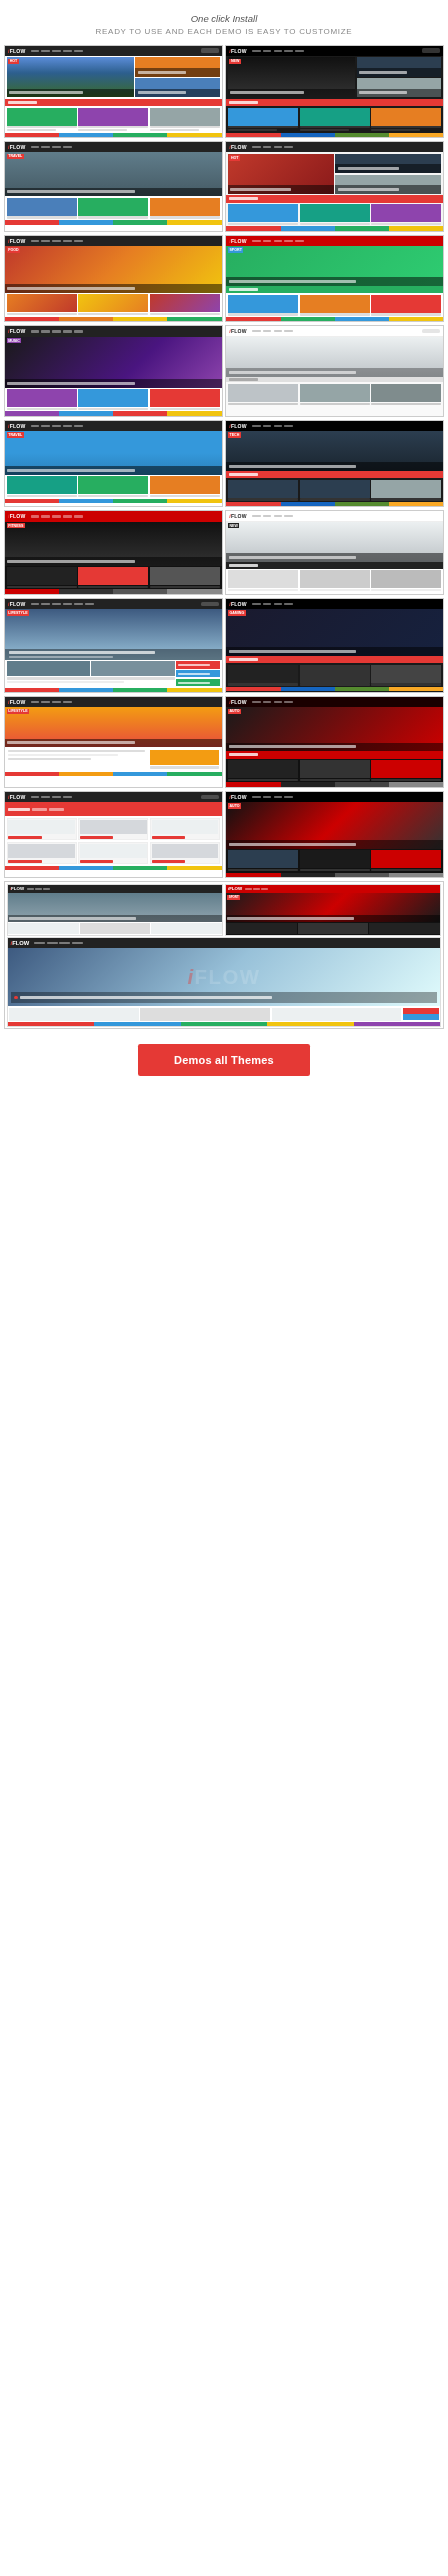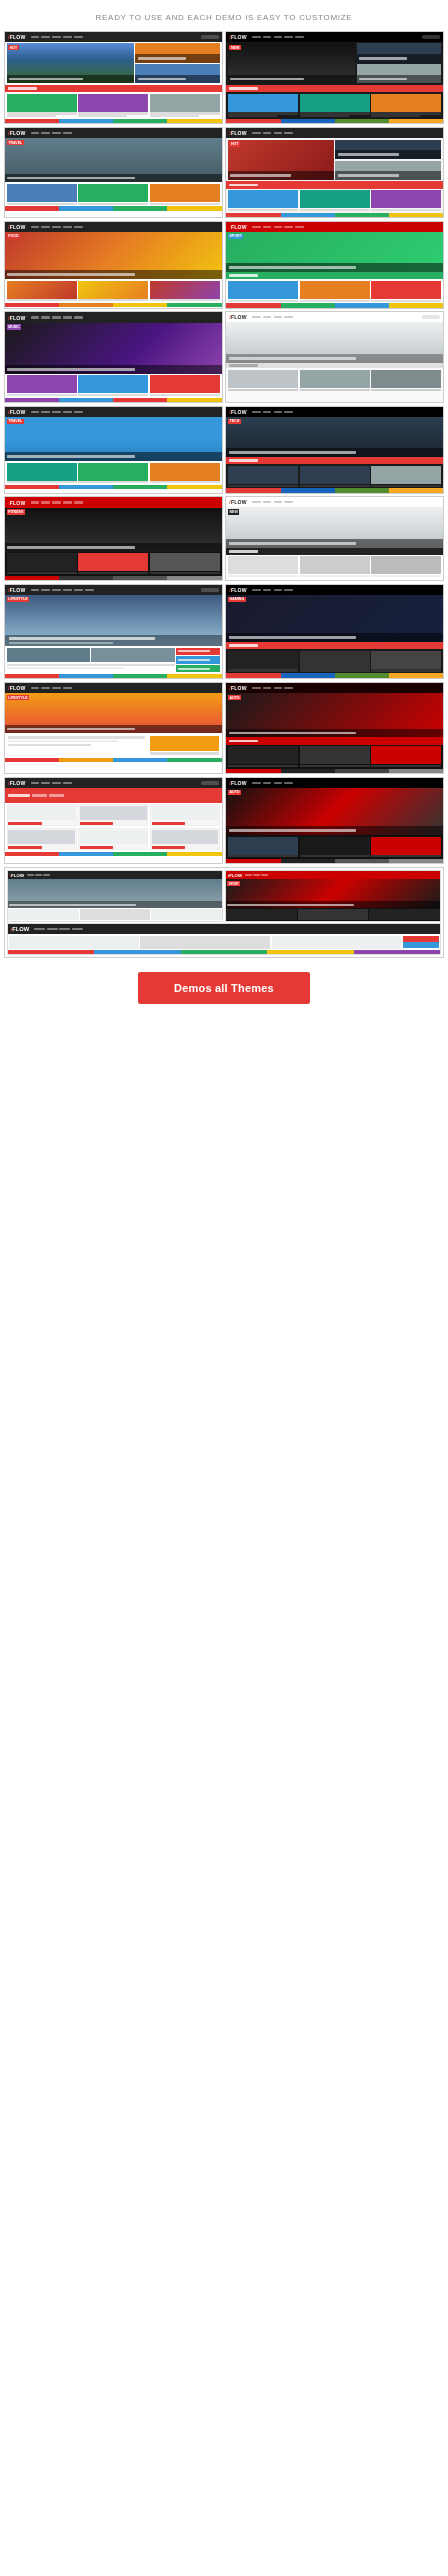--- a/index.html
+++ b/index.html
@@ -251,20 +251,21 @@
       border-radius: 0.7px;
       width: 50%;
       margin-top: 1.5px;
     }
 
   </style>
 </head>
 <body>
 
 <div class="header">
+  <div class="one-click">One click Install</div>
   <div class="subtitle">READY TO USE AND EACH DEMO IS EASY TO CUSTOMIZE</div>
 </div>
 
 <div class="demos-grid">
 
   <div class="demo-row">
 
     <div class="demo-card" style="flex:1;">
       <div class="demo-topbar dark-bar">
         <span class="logo-text"><span class="i-part">i</span>FLOW</span>
@@ -1121,20 +1122,29 @@
         <div style="height:10.2px; background:#222; display:flex; align-items:center; padding:0 2.9px; gap:2.2px;">
           <span style="font-size:5.8px; font-weight:900; color:#fff;"><span style="color:#e53935; font-style:italic;">i</span>FLOW</span>
           <div style="display:flex; gap:1.5px; margin-left:2.9px;">
             <div style="width:11px; height:2.2px; background:rgba(255,255,255,0.4); border-radius:0.7px;"></div>
             <div style="width:11px; height:2.2px; background:rgba(255,255,255,0.4); border-radius:0.7px;"></div>
             <div style="width:11px; height:2.2px; background:rgba(255,255,255,0.4); border-radius:0.7px;"></div>
             <div style="width:11px; height:2.2px; background:rgba(255,255,255,0.4); border-radius:0.7px;"></div>
           </div>
         </div>
 
+        <div style="height:58px; background: linear-gradient(135deg,#3d5a80 0%, #98c1d9 50%, #e0fbfc 100%); position:relative; display:flex; align-items:center; justify-content:center;">
+          <div style="text-align:center;">
+            <div style="font-size:20.4px; font-weight:900; color:rgba(255,255,255,0.15); letter-spacing:1.5px; line-height:1;"><span style="color:rgba(229,57,53,0.4); font-style:italic;">i</span>FLOW</div>
+          </div>
+          <div style="position:absolute; bottom:2.9px; left:3.6px; right:3.6px; background:rgba(0,0,0,0.35); height:11.6px; display:flex; align-items:center; padding:0 2.9px; gap:2.2px;">
+            <div style="width:3.6px; height:3.6px; background:#e53935; border-radius:50%;"></div>
+            <div style="height:2.9px; background:rgba(255,255,255,0.7); border-radius:0.7px; width:60%;"></div>
+          </div>
+        </div>
         <div style="display:flex; gap:1.5px; padding:1.5px;">
           <div style="flex:3; display:flex; gap:1.5px;">
             <div style="flex:1; height:13px; background:#ecf0f1;"></div>
             <div style="flex:1; height:13px; background:#ddd;"></div>
             <div style="flex:1; height:13px; background:#ecf0f1;"></div>
           </div>
           <div style="width:36px; display:flex; flex-direction:column; gap:0.7px;">
             <div style="height:5.8px; background:#e53935;"></div>
             <div style="height:5.8px; background:#3498db;"></div>
           </div>

